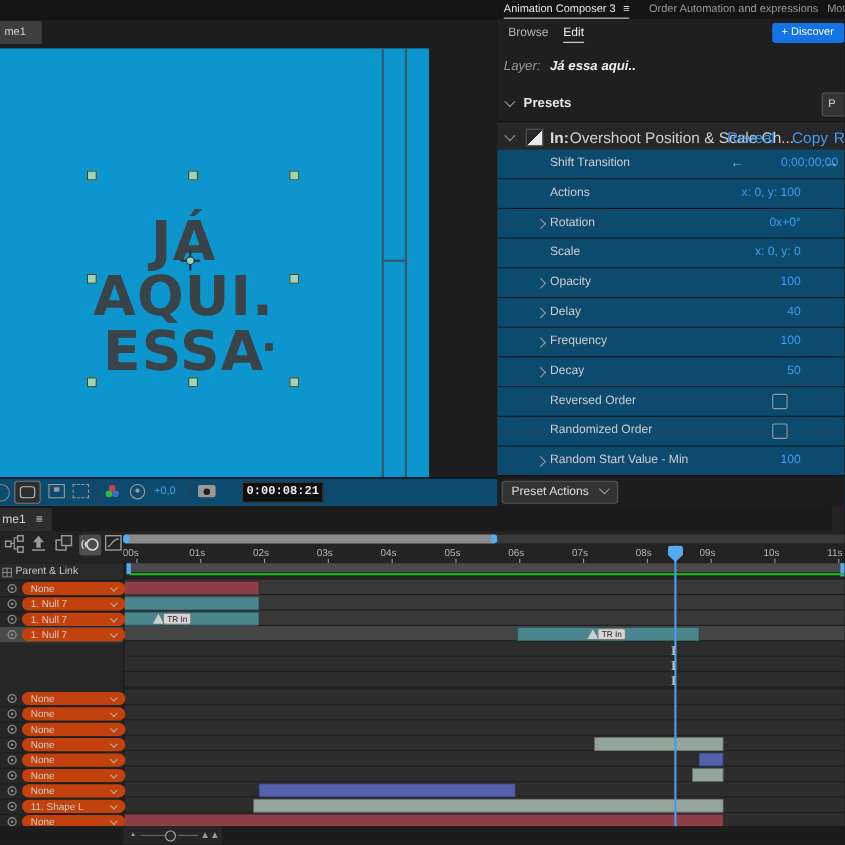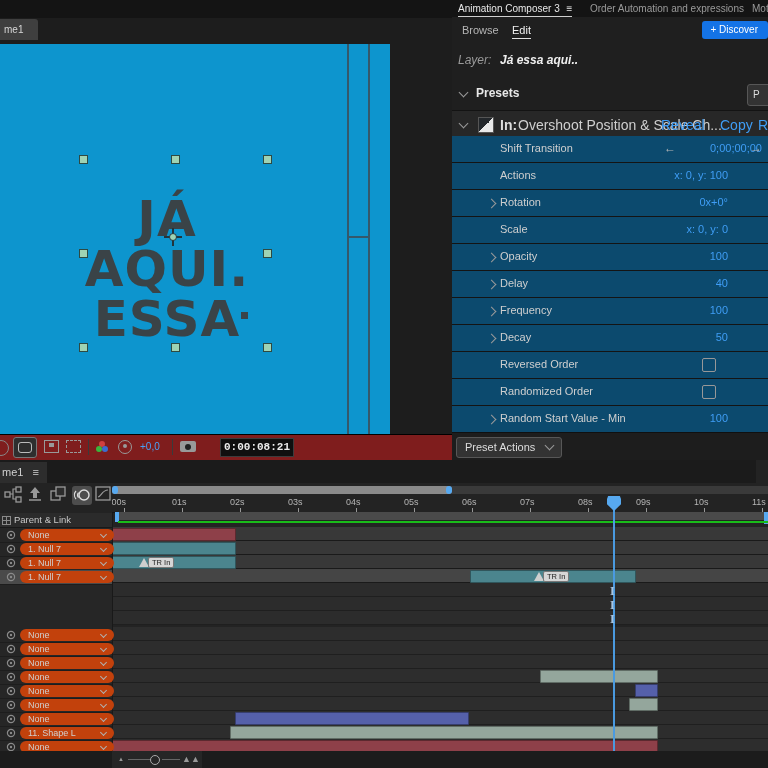--- a/index.html
+++ b/index.html
@@ -11,21 +11,21 @@
   .top-strip{left:0;top:0;width:452px;height:18px;background:#141414;}
   .comp-tab{left:0;top:19px;width:34px;height:21px;background:#3f3f3f;color:#d6d6d6;
             font-size:10px;line-height:21px;padding-left:4px;border-radius:0 3px 0 0;}
   .comp-area{left:0;top:44px;width:390px;height:390px;overflow:hidden;}
   .comp-text{left:52px;top:150px;width:230px;text-align:center;font-weight:800;
              font-size:50px;line-height:50px;letter-spacing:1px;color:#3a4347;
              font-family:"DejaVu Sans",sans-serif;}
   .guide{background:#35586b;}
   .handle{width:7px;height:7px;background:#9ed3b4;border:1px solid #2e4a42;}
   .anchor-line{background:#22343c;}
-  .viewer-toolbar{left:0;top:434px;width:452px;height:26px;background:#7f1d1d;
+  .viewer-toolbar{left:0;top:434px;width:452px;height:26px;background:#0c4a6e;
                   border-top:1px solid #000;overflow:hidden;}
   .vt-ico{position:absolute;top:4px;color:#999;}
   .sep{position:absolute;top:4px;width:1px;height:16px;background:#3a3a3a;}
   .timecode{position:absolute;left:206px;top:3px;width:72px;height:17px;background:#0f0f0f;
             border:1px solid #3c3c3c;color:#ececec;font-family:"Liberation Mono",monospace;
             font-size:11px;font-weight:bold;text-align:center;line-height:17px;}
   .exposure{position:absolute;left:120px;top:6px;color:#4aa0f5;font-size:10px;}
   
   #acpanel{left:452px;top:0;width:316px;height:460px;background:#1f1f1f;overflow:hidden;}
   .ac-tabbar{left:0;top:0;width:316px;height:17px;background:#141414;font-size:10px;color:#9a9a9a;}

